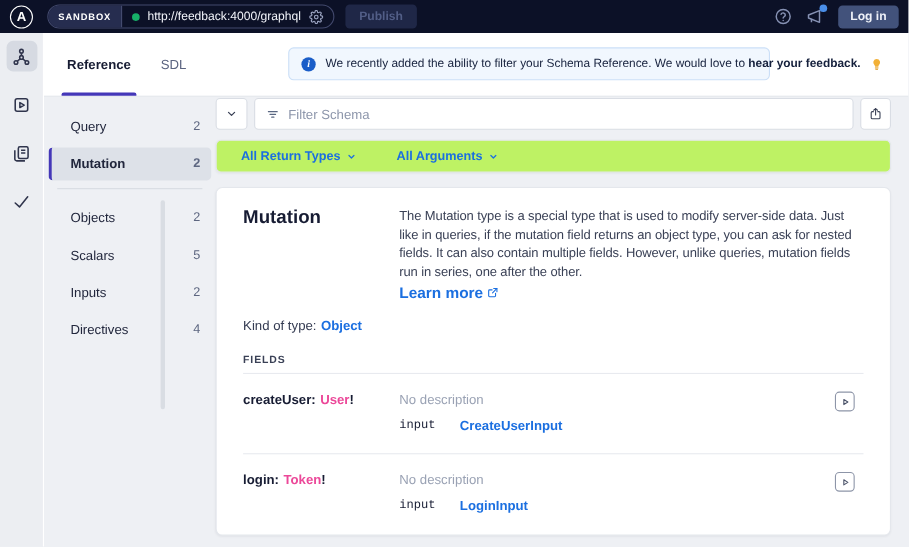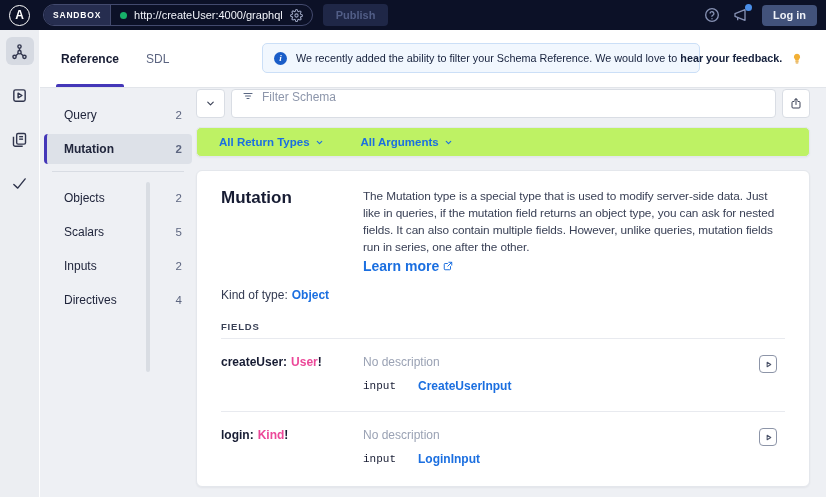--- a/index.html
+++ b/index.html
@@ -109,21 +109,21 @@
   }
 
   
   .filter-row { position:absolute; left:196px; top:89px; width:614px; height:29px; display:flex; gap:6px; }
   .filter-dropdown-btn {
     width:29px; height:29px; background:#fff; border:1px solid #d9dde4; border-radius:4px;
     display:flex; align-items:center; justify-content:center; color:#3a4156; cursor:pointer;
   }
   .filter-input-wrap {
     flex:1; height:29px; background:#fff; border:1px solid #d9dde4; border-radius:4px;
-    display:flex; align-items:flex-start; padding:0 10px; gap:8px; color:#5a6782;
+    display:flex; align-items:center; padding:0 10px; gap:8px; color:#5a6782;
   }
   .filter-input {
     border:none; outline:none; flex:1; font-size:12px; font-family:inherit; color:#21263c; background:transparent;
   }
   .filter-input::placeholder { color:#8d96ab; }
   .share-btn {
     width:28px; height:29px; background:#fff; border:1px solid #d9dde4; border-radius:4px;
     display:flex; align-items:center; justify-content:center; color:#3a4156; cursor:pointer;
   }
 
@@ -176,21 +176,21 @@
 <body>
 
 <div class="topbar">
   <div class="logo">
     <span>A</span>
   </div>
   <div class="endpoint-group">
     <div class="sandbox-chip">SANDBOX</div>
     <div class="endpoint-url-wrap">
       <span class="status-dot"></span>
-      <span class="endpoint-url">http://createUser:4000/graphql</span>
+      <span class="endpoint-url">http://feedback:4000/graphql</span>
       <span class="gear-btn">
         <svg width="13" height="13" viewBox="0 0 24 24" fill="none" stroke="currentColor" stroke-width="2" stroke-linecap="round" stroke-linejoin="round">
             <circle cx="12" cy="12" r="3"></circle>
             <path d="M19.4 15a1.65 1.65 0 0 0 .33 1.82l.06.06a2 2 0 1 1-2.83 2.83l-.06-.06a1.65 1.65 0 0 0-1.82-.33 1.65 1.65 0 0 0-1 1.51V21a2 2 0 1 1-4 0v-.09A1.65 1.65 0 0 0 9 19.4a1.65 1.65 0 0 0-1.82.33l-.06.06a2 2 0 1 1-2.83-2.83l.06-.06a1.65 1.65 0 0 0 .33-1.82 1.65 1.65 0 0 0-1.51-1H3a2 2 0 1 1 0-4h.09A1.65 1.65 0 0 0 4.6 9a1.65 1.65 0 0 0-.33-1.82l-.06-.06a2 2 0 1 1 2.83-2.83l.06.06a1.65 1.65 0 0 0 1.82.33H9a1.65 1.65 0 0 0 1-1.51V3a2 2 0 1 1 4 0v.09a1.65 1.65 0 0 0 1 1.51 1.65 1.65 0 0 0 1.82-.33l.06-.06a2 2 0 1 1 2.83 2.83l-.06.06a1.65 1.65 0 0 0-.33 1.82V9a1.65 1.65 0 0 0 1.51 1H21a2 2 0 1 1 0 4h-.09a1.65 1.65 0 0 0-1.51 1z"></path>
           </svg>
       </span>
     </div>
   </div>
   <button class="publish-btn">Publish</button>
   <div class="topbar-right">
@@ -388,21 +388,21 @@
       <span>
         <svg width="11" height="11" viewBox="0 0 24 24" fill="none" stroke="currentColor" stroke-width="2.2" stroke-linejoin="round">
             <path d="M9 7l8 5-8 5z"></path>
           </svg>
       </span>
     </button>
   </div>
 
   <div class="field-row">
     <div class="field-name">
-      <span>login:</span><a class="field-type-link" href="#">Kind</a><span>!</span>
+      <span>login:</span><a class="field-type-link" href="#">Token</a><span>!</span>
     </div>
     <div>
       <div class="no-desc">No description</div>
       <div class="arg-line">
         <span class="arg-kind">input</span>
         <a class="arg-type" href="#">LoginInput</a>
       </div>
     </div>
     <button class="row-play-btn">
       <span>

